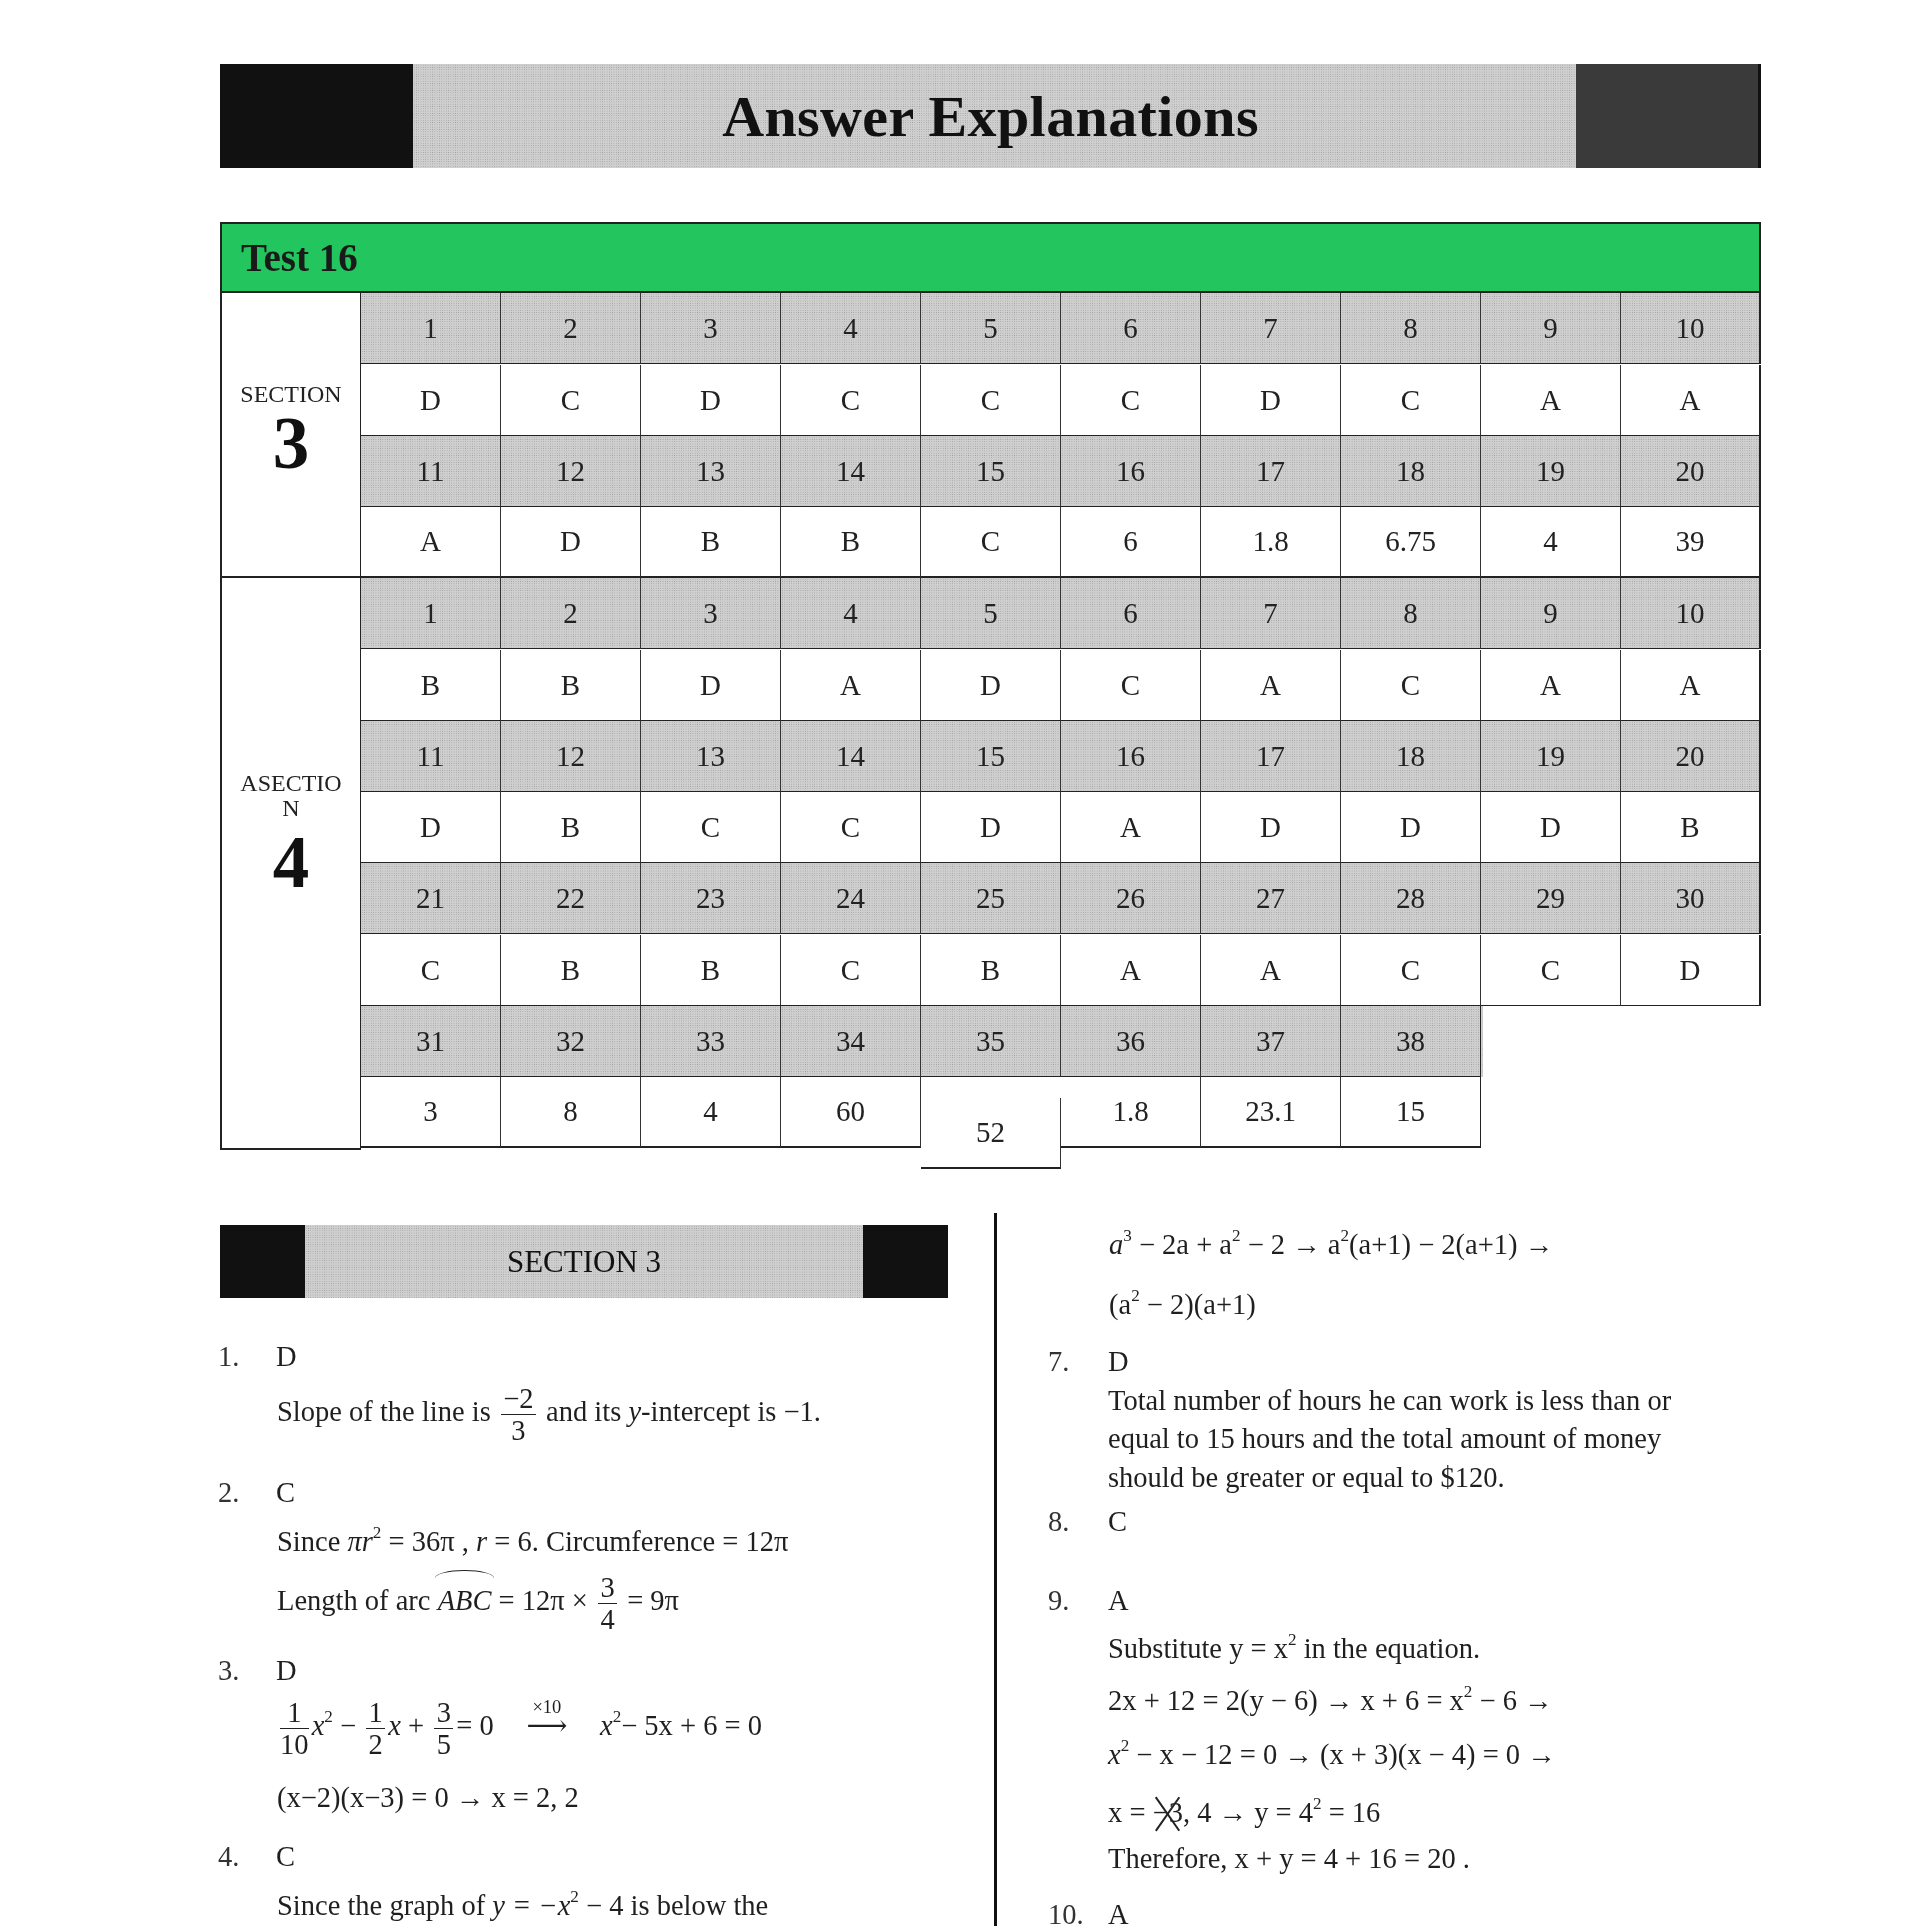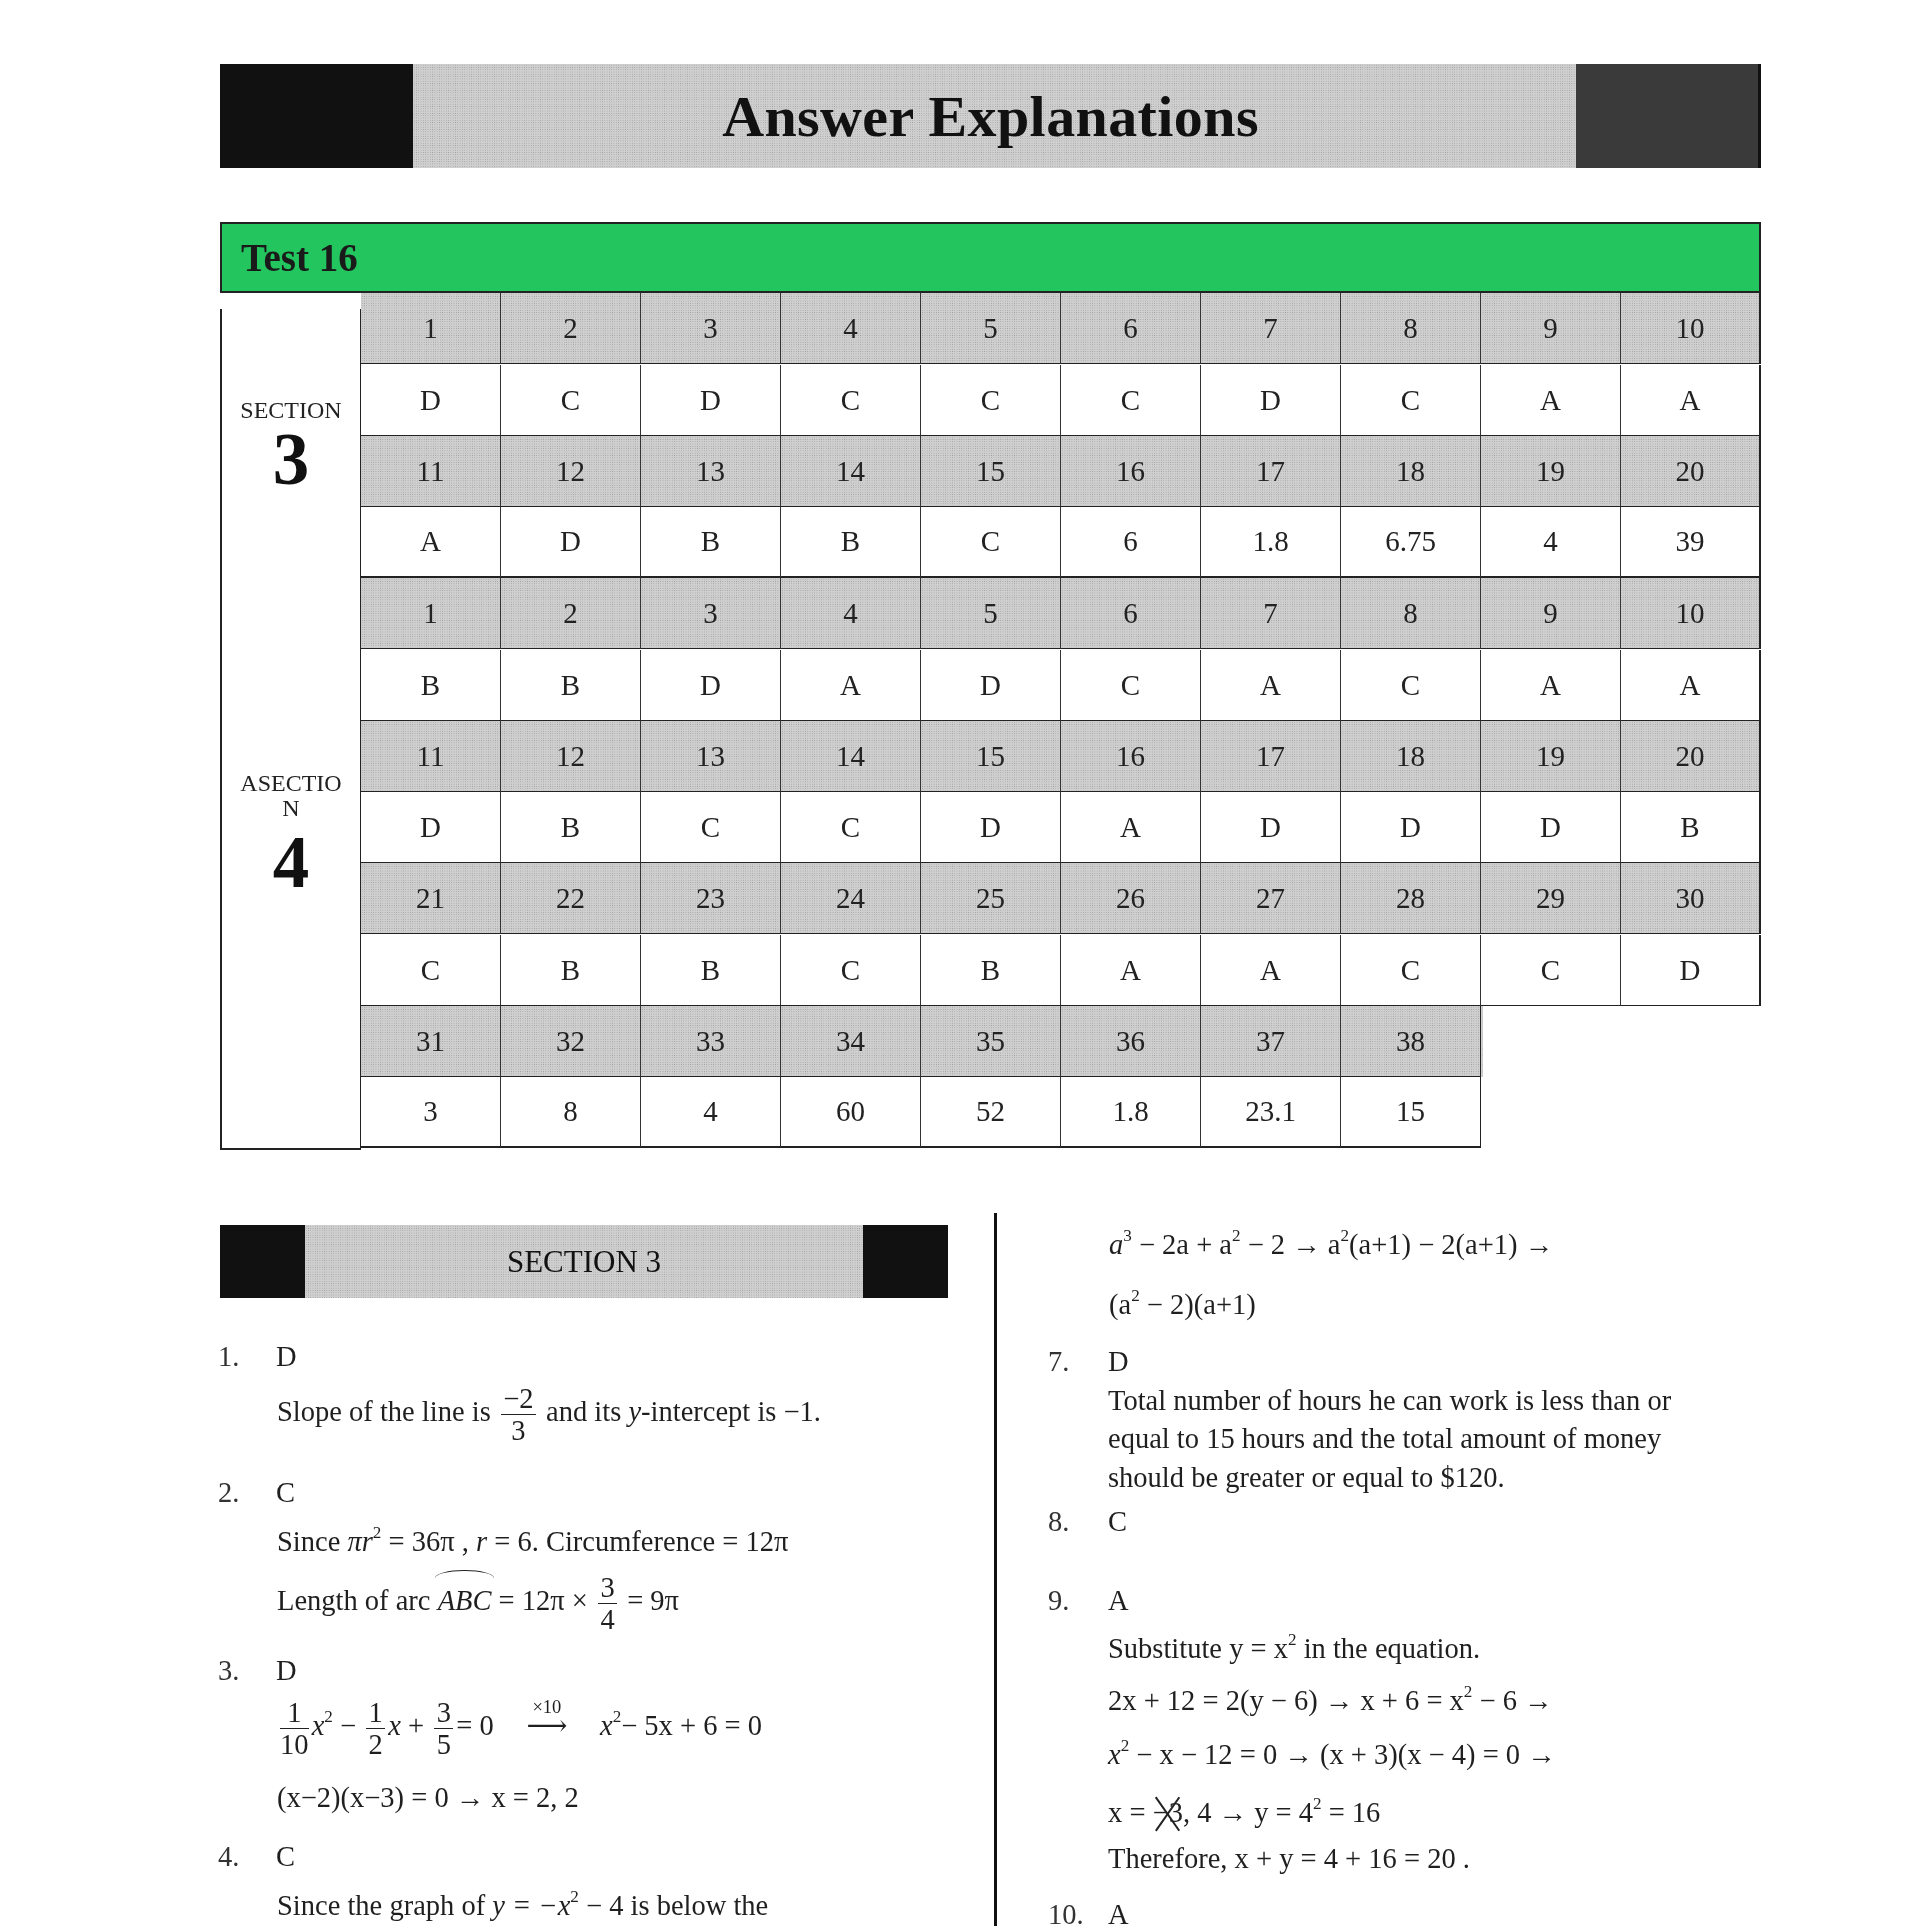--- a/index.html
+++ b/index.html
@@ -81,21 +81,21 @@
   <div class="mid halftone"></div>
   <div class="blk-r"></div>
   <div class="title">Answer Explanations</div>
 </div>
 
 <div id="tbl" class="abs">
   <div class="t-head">
     <div class="test">Test 16</div>
   </div>
 
-  <div class="sec-label" style="top:71px;height:285px;border-bottom:2.7px double #222;margin-top:16px;">
+  <div class="sec-label" style="top:71px;height:285px;border-bottom:2.7px double #222;">
     <div class="word" style="margin-top:89px;">SECTION</div>
     <div class="num">3</div>
   </div>
 
   <div class="grid-row halftone" style="top:71px;width:1400px;">
     <div class="cell q">1</div>
     <div class="cell q">2</div>
     <div class="cell q">3</div>
     <div class="cell q">4</div>
     <div class="cell q">5</div>
@@ -228,21 +228,21 @@
     <div class="cell q">35</div>
     <div class="cell q">36</div>
     <div class="cell q">37</div>
     <div class="cell q" style="border-right:1.9px solid #222;">38</div>
   </div>
   <div class="grid-row" style="top:855px;width:1122px;">
     <div class="cell a" style="border-bottom:2.3px solid #222;">3</div>
     <div class="cell a" style="border-bottom:2.3px solid #222;">8</div>
     <div class="cell a" style="border-bottom:2.3px solid #222;">4</div>
     <div class="cell a" style="border-bottom:2.3px solid #222;">60</div>
-    <div class="cell a" style="border-bottom:2.3px solid #222;">52</div>
+    <div class="cell a" style="border-bottom:2.3px solid #222;margin-top:21px;">52</div>
     <div class="cell a" style="border-bottom:2.3px solid #222;">1.8</div>
     <div class="cell a" style="border-bottom:2.3px solid #222;">23.1</div>
     <div class="cell a" style="border-bottom:2.3px solid #222;border-right:1.9px solid #222;">15</div>
   </div>
 </div>
 
 <div id="s3" class="abs">
   <div class="bl"></div>
   <div class="mid halftone"></div>
   <div class="br"></div>

